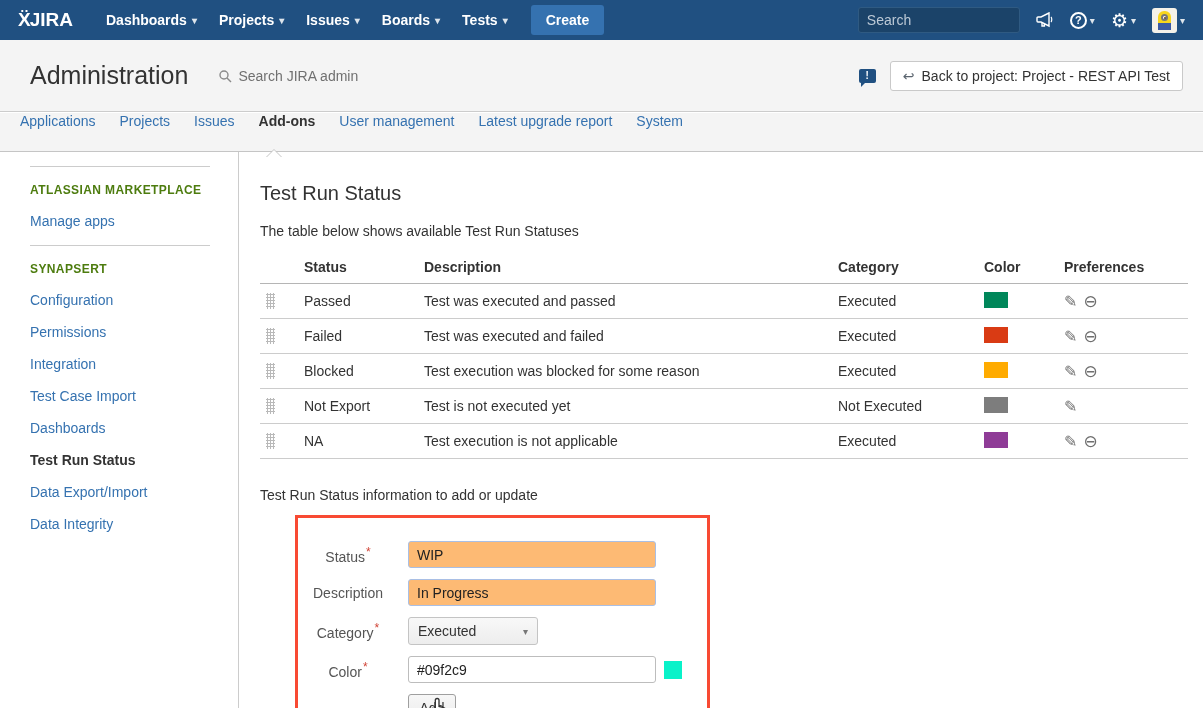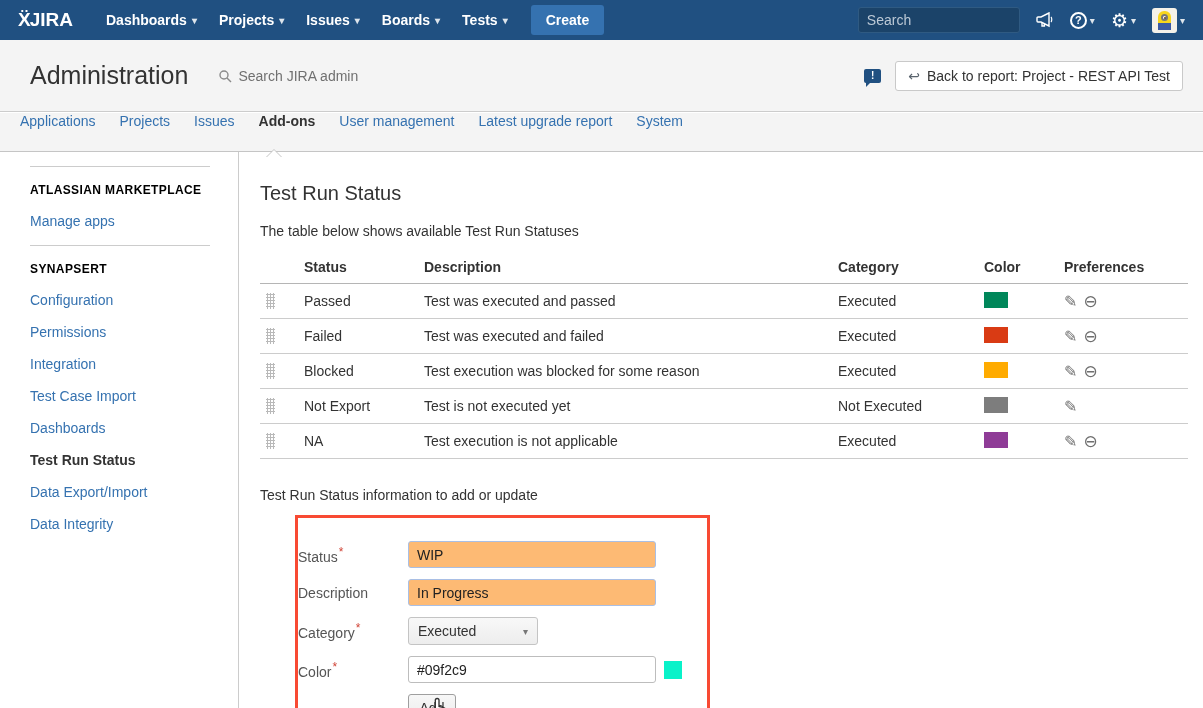--- a/index.html
+++ b/index.html
@@ -66,21 +66,21 @@
   .tab.active { color:#333; font-weight:700; position:relative; }
   .notch-outer { position:absolute; left:266px; top:141px; width:0; height:0;
     border:8px solid transparent; border-bottom:8px solid #c5c5c5; }
   .notch-inner { position:absolute; left:267px; top:143px; width:0; height:0;
     border:7px solid transparent; border-bottom:7px solid #ffffff; }
 
   
   .sidebar { position:absolute; left:0; top:152px; width:239px; height:556px;
     border-right:1px solid #cccccc; background:#fff; padding:14px 0 0 30px; }
   .side-rule { border:none; border-top:1px solid #cccccc; margin:0 28px 0 0; }
-  .side-section-title { font-size:12px; font-weight:700; color:#000000;
+  .side-section-title { font-size:12px; font-weight:700; color:#4d7c0f;
     letter-spacing:.4px; margin:16px 0 0 0; }
   .side-item { font-size:14px; color:#3572b0; margin-top:16px; cursor:pointer; }
   .side-item.active { color:#333; font-weight:700; cursor:default; }
   .side-gap { height:16px; }
 
   
   .main { position:absolute; left:260px; top:152px; width:928px; height:556px; }
   .page-title { font-size:20px; font-weight:500; color:#333; margin-top:30px; }
   .page-subtitle { font-size:14px; color:#333; margin-top:18px; }
 
@@ -99,21 +99,21 @@
   .op-icons { display:flex; align-items:center; gap:6px; }
   .pencil { color:#6f6f6f; font-size:16px; cursor:pointer; }
   .circle-minus { color:#6f6f6f; font-size:17px; cursor:pointer; line-height:1; }
 
   .form-caption { font-size:14px; color:#333; margin:28px 0 0 0; }
 
   
   .form-box { position:relative; margin-top:12px; margin-left:35px; width:415px;
     border:3px solid #f84a33; padding:12px 0 10px 0; }
   .form-row { display:flex; align-items:center; margin:11px 0; }
-  .form-label { flex:0 0 100px; text-align:left; font-size:14px; color:#555;
+  .form-label { flex:0 0 100px; text-align:center; font-size:14px; color:#555;
     margin-right:10px; position:relative; }
   .req { color:#d04437; font-size:12px; vertical-align:super; margin-left:1px; }
   .txt-input { width:248px; height:27px; border:1px solid #a9bfe5; border-radius:3px;
     background:#fdba74; font-size:14px; color:#222; padding:0 8px; font-family:inherit; outline:none; }
   .txt-input.plain { background:#ffffff; border:1px solid #bdbdbd; }
   .select-box { width:130px; height:28px; background:linear-gradient(#f8f8f8,#ededed);
     border:1px solid #c4c4c4; border-radius:3px; font-size:14px; color:#333;
     display:flex; align-items:center; justify-content:space-between; padding:0 9px;
     cursor:pointer; }
   .select-caret { color:#777; font-size:10px; }
@@ -193,21 +193,21 @@
     <svg width="14" height="14" viewBox="0 0 14 14">
       <circle cx="6" cy="6" r="4" fill="none" stroke="#8a8a8a" stroke-width="1.4"></circle>
       <line x1="9" y1="9" x2="13" y2="13" stroke="#8a8a8a" stroke-width="1.4"></line>
     </svg>
     <input placeholder="Search JIRA admin" style="">
   </div>
   <div class="admin-right">
     <span class="feedback-icon">!</span>
     <button class="back-btn">
       <span class="back-arrow">↩</span>
-      <span>Back to report: Project - REST API Test</span>
+      <span>Back to project: Project - REST API Test</span>
     </button>
   </div>
 </div>
 
 <div class="tab-row">
   <span class="tab">Applications</span>
   <span class="tab">Projects</span>
   <span class="tab">Issues</span>
   <span class="tab active">Add-ons</span>
   <span class="tab">User management</span>

